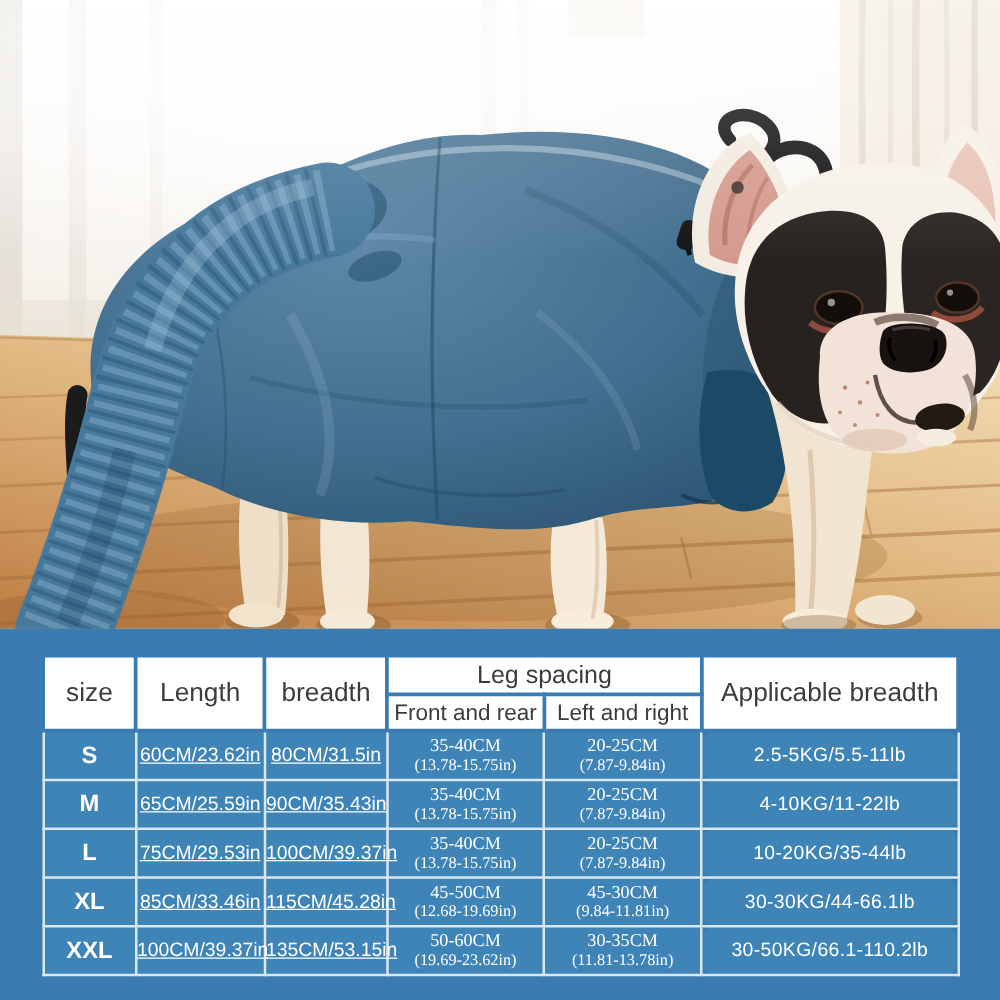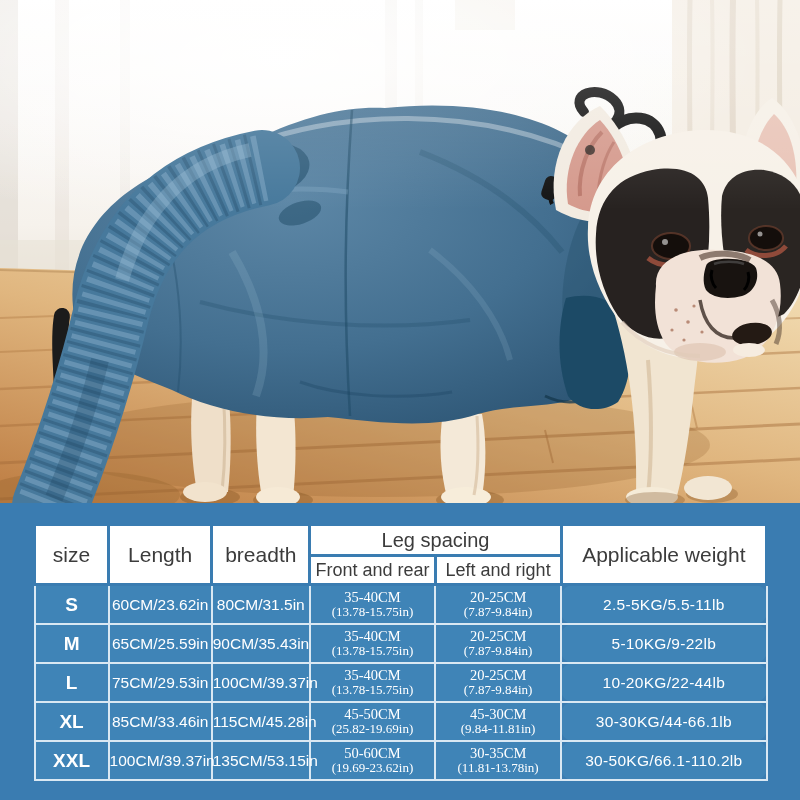--- a/index.html
+++ b/index.html
@@ -39,21 +39,21 @@
   .size-chart thead .h-main{font-size:21px;height:30px;}
   .size-chart thead .h-span{font-size:20px;height:28px;}
   .size-chart thead .h-sub{font-size:18px;height:26px;}
   .size-chart td{
     background:#3f84b7;color:#ffffff;
     border:2px solid #d9e8f3;
     text-align:center;vertical-align:middle;
     padding:0;height:37px;
   }
   .size-chart td.c-size{font-size:19px;font-weight:700;}
-  .size-chart td.c-val{font-size:15.5px;}
+  .size-chart td.c-val{font-size:15.5px;text-decoration:underline;}
   .size-chart td.c-leg{font-size:14.5px;line-height:1.12;font-family:Liberation Serif, serif;}
   .size-chart td.c-leg .sub{font-size:13px;display:block;text-align:center;}
   .size-chart td.c-weight{font-size:15.5px;letter-spacing:.3px;border-radius:12px;}
 </style>
 </head>
 <body>
 
 <div class="page">
 
   <div class="photo">
@@ -282,21 +282,21 @@
         <col style="width:125px">
           <col style="width:126px">
           <col style="width:205px">
       </colgroup>
       <thead>
         <tr>
           <th rowspan="2" class="h-main">size</th>
           <th rowspan="2" class="h-main">Length</th>
           <th rowspan="2" class="h-main">breadth</th>
           <th colspan="2" class="h-span">Leg spacing</th>
-          <th rowspan="2" class="h-main">Applicable weight</th>
+          <th rowspan="2" class="h-main">Applicable breadth</th>
         </tr>
         <tr>
           <th class="h-sub">Front and rear</th>
           <th class="h-sub">Left and right</th>
         </tr>
       </thead>
       <tbody>
         <tr>
           <td class="c-size">S</td>
           <td class="c-val">60CM/23.62in</td>
@@ -304,35 +304,35 @@
           <td class="c-leg"><span>35-40CM</span><span class="sub">(13.78-15.75in)</span></td>
           <td class="c-leg"><span>20-25CM</span><span class="sub">(7.87-9.84in)</span></td>
           <td class="c-weight">2.5-5KG/5.5-11lb</td>
         </tr>
         <tr>
           <td class="c-size">M</td>
           <td class="c-val">65CM/25.59in</td>
           <td class="c-val">90CM/35.43in</td>
           <td class="c-leg"><span>35-40CM</span><span class="sub">(13.78-15.75in)</span></td>
           <td class="c-leg"><span>20-25CM</span><span class="sub">(7.87-9.84in)</span></td>
-          <td class="c-weight">5-10KG/9-22lb</td>
+          <td class="c-weight">4-10KG/11-22lb</td>
         </tr>
         <tr>
           <td class="c-size">L</td>
           <td class="c-val">75CM/29.53in</td>
           <td class="c-val">100CM/39.37in</td>
           <td class="c-leg"><span>35-40CM</span><span class="sub">(13.78-15.75in)</span></td>
           <td class="c-leg"><span>20-25CM</span><span class="sub">(7.87-9.84in)</span></td>
-          <td class="c-weight">10-20KG/22-44lb</td>
+          <td class="c-weight">10-20KG/35-44lb</td>
         </tr>
         <tr>
           <td class="c-size">XL</td>
           <td class="c-val">85CM/33.46in</td>
           <td class="c-val">115CM/45.28in</td>
-          <td class="c-leg"><span>45-50CM</span><span class="sub">(25.82-19.69in)</span></td>
+          <td class="c-leg"><span>45-50CM</span><span class="sub">(12.68-19.69in)</span></td>
           <td class="c-leg"><span>45-30CM</span><span class="sub">(9.84-11.81in)</span></td>
           <td class="c-weight">30-30KG/44-66.1lb</td>
         </tr>
         <tr>
           <td class="c-size">XXL</td>
           <td class="c-val">100CM/39.37in</td>
           <td class="c-val">135CM/53.15in</td>
           <td class="c-leg"><span>50-60CM</span><span class="sub">(19.69-23.62in)</span></td>
           <td class="c-leg"><span>30-35CM</span><span class="sub">(11.81-13.78in)</span></td>
           <td class="c-weight">30-50KG/66.1-110.2lb</td>

